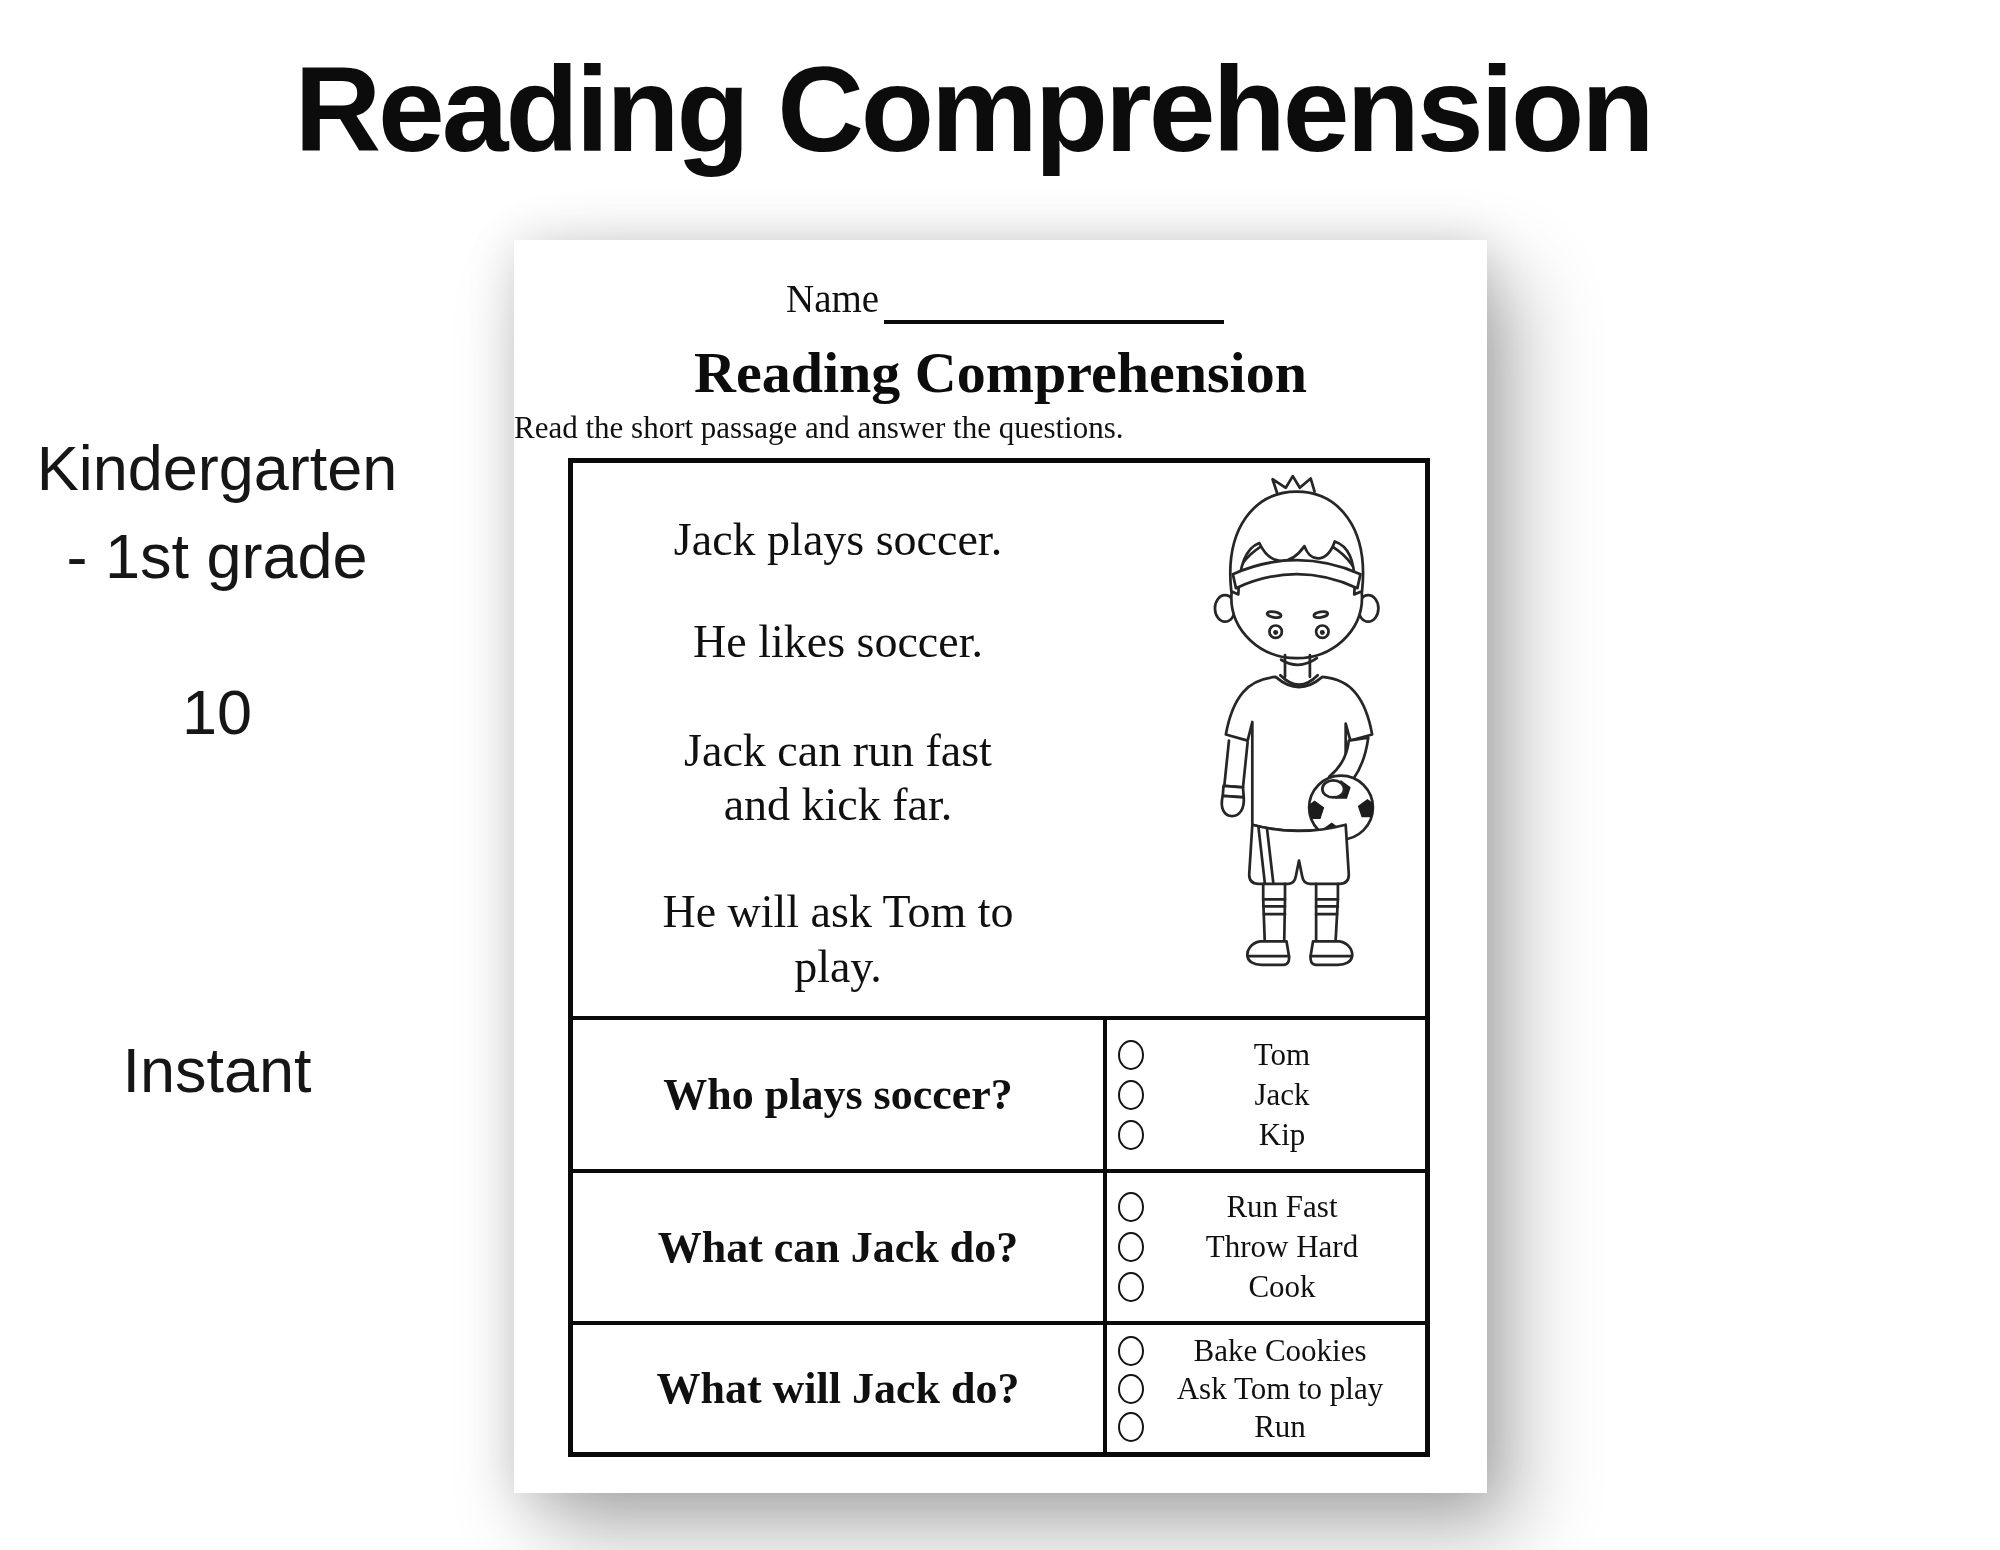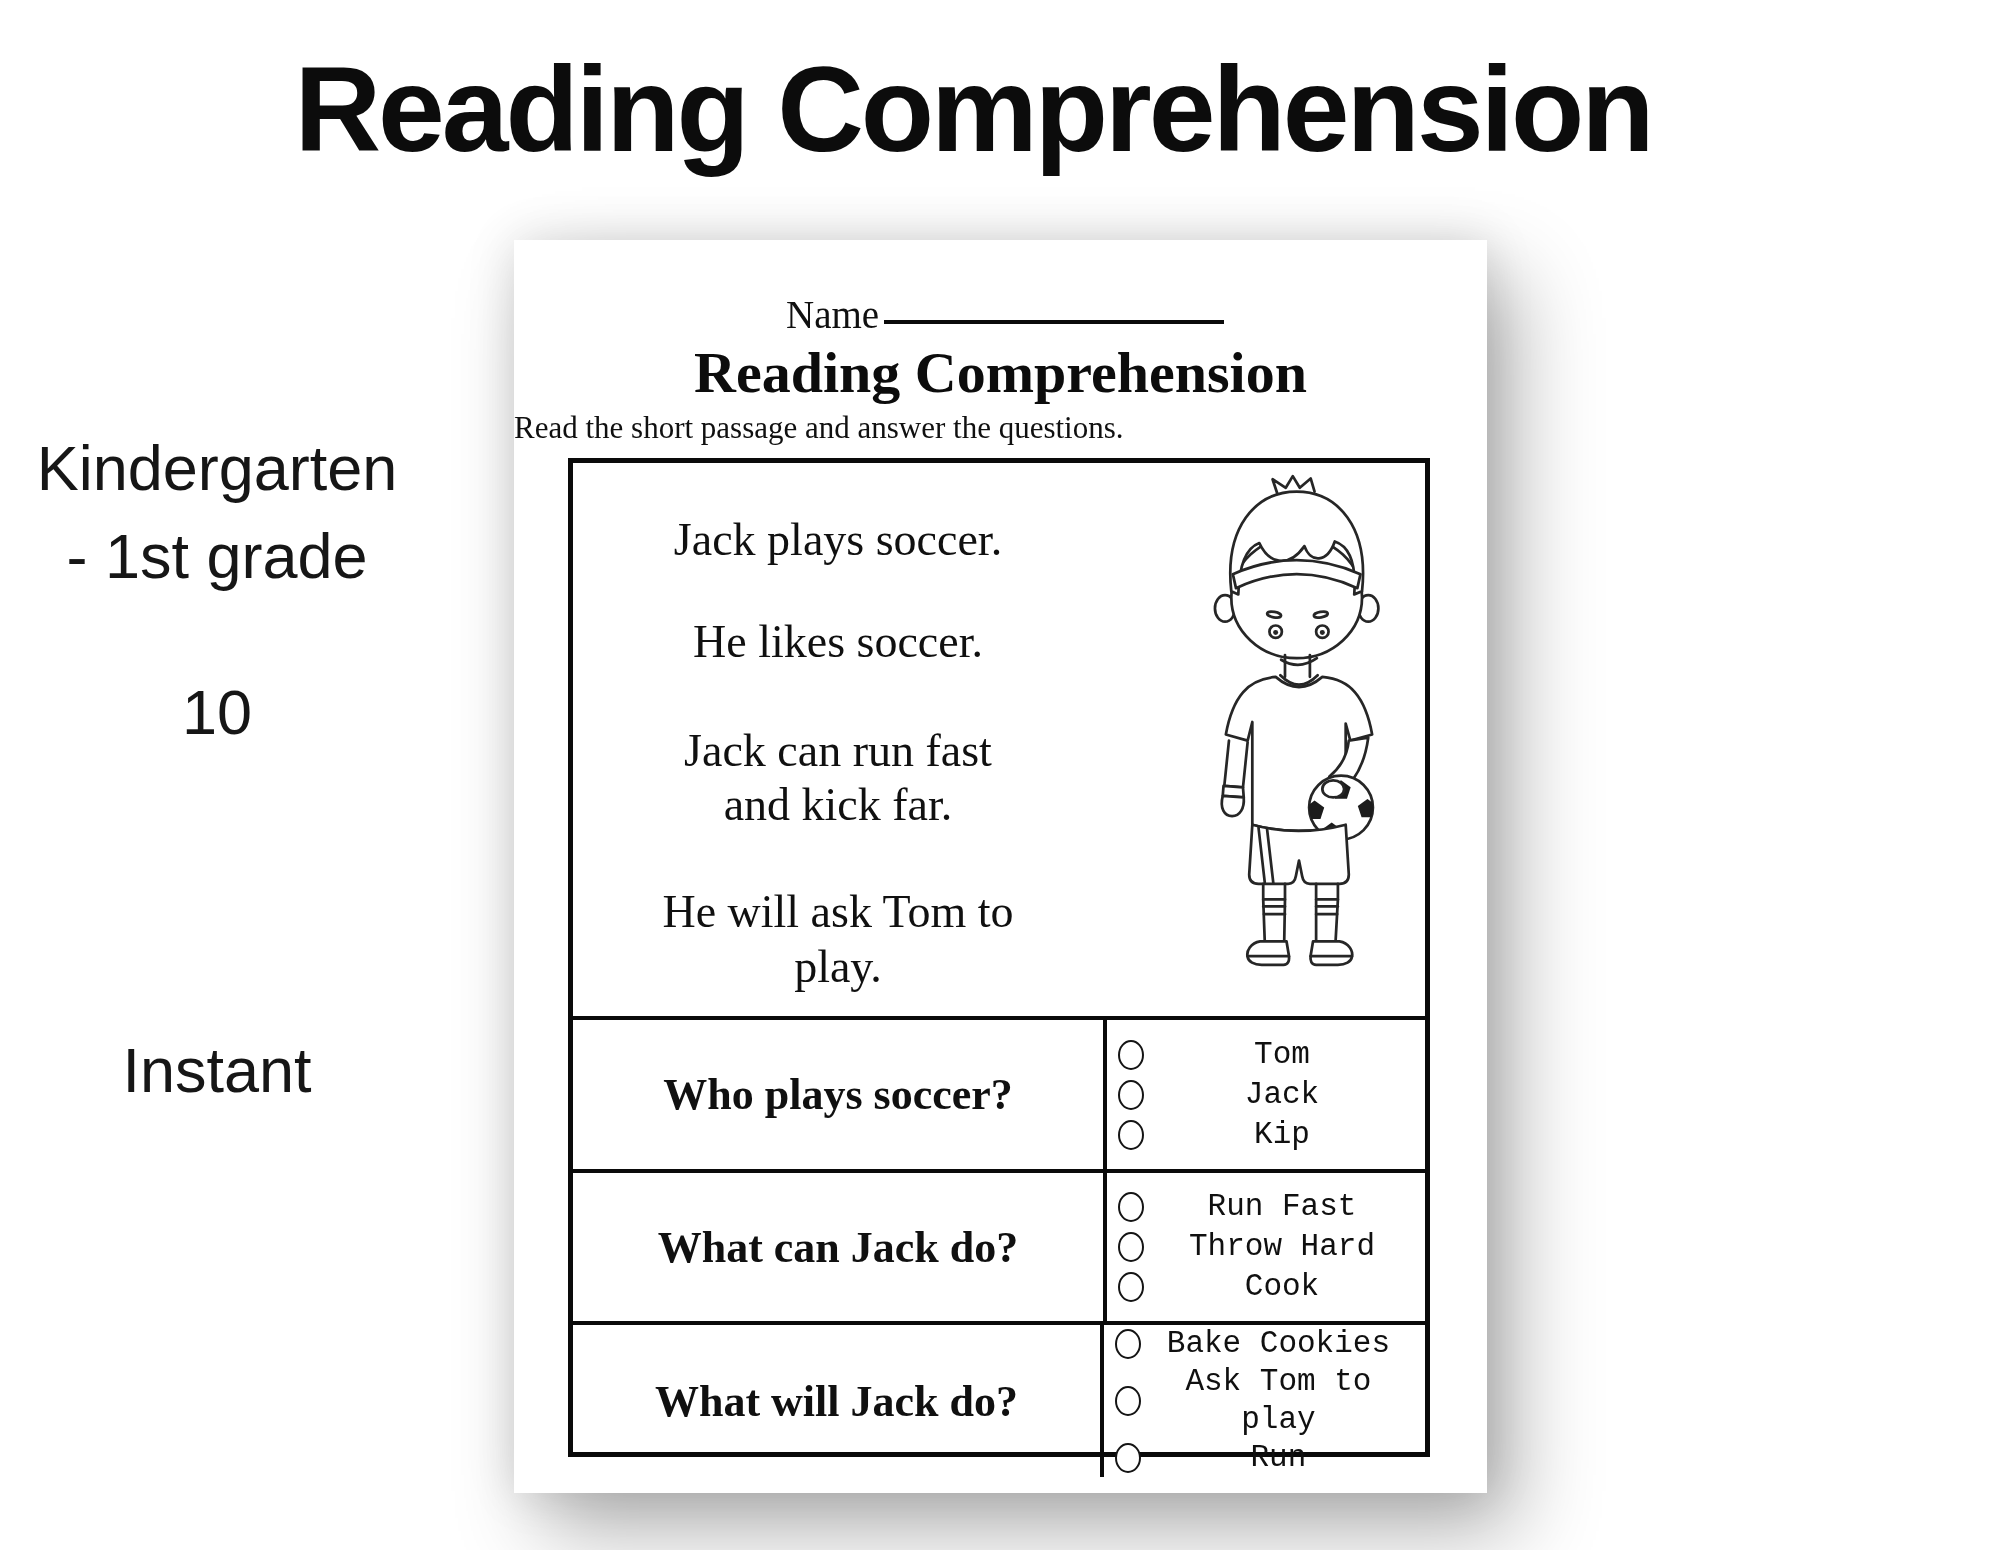--- a/index.html
+++ b/index.html
@@ -24,21 +24,21 @@
   .promo.grade    { top:424px; }
   .promo.count    { top:668px; }
   .promo.delivery { top:1026px; }
   
   .page {
     position:absolute; left:514px; top:240px; width:973px; height:1253px;
     background:#ffffff;
     box-shadow:0 0 45px rgba(0,0,0,0.13), 28px 38px 80px rgba(0,0,0,0.30);
     font-family:"Liberation Serif", serif; color:#101010;
   }
-  .name-label { position:absolute; left:272px; top:52px; font-size:39px; }
+  .name-label { position:absolute; left:272px; top:36px; font-size:39px; }
   .name-line  { position:absolute; left:370px; top:80px; width:340px; height:4px; background:#0a0a0a; }
   .ws-title {
     position:absolute; top:100px; left:0; width:100%; text-align:center;
     font-size:58px; font-weight:700; line-height:66px; color:#0c0c0c;
   }
   .ws-subtitle {
     position:absolute; top:168px; left:0; width:100%; text-align:left;
     font-size:31px; line-height:40px;
   }
   
@@ -60,21 +60,21 @@
   .qrow.r2 { flex:0 0 152px; }
   .qrow.r3 { flex:1 1 auto; }
   .qcell {
     width:534px; border-right:4px solid #0a0a0a;
     display:flex; align-items:center; justify-content:center;
     font-size:44px; text-align:center;font-weight:bold;
   }
   .ocell {
     flex:1 1 auto; display:flex; flex-direction:column; justify-content:center;
   }
-  .opt { position:relative; text-align:center; font-size:31px; line-height:40px; padding:0 8px 0 40px;font-family:Liberation Mono, monospace; }
+  .opt { position:relative; text-align:center; font-size:31px; line-height:40px; padding:0 8px 0 40px; }
   .qrow.r3 .opt { line-height:38px; padding-left:36px; }
   .bubble {
     position:absolute; left:11px; top:50%; transform:translateY(-50%);
     width:26px; height:30px; border:2.5px solid #141414; border-radius:50%;
     background:#fff;
   }
 </style>
 </head>
 <body>
 

